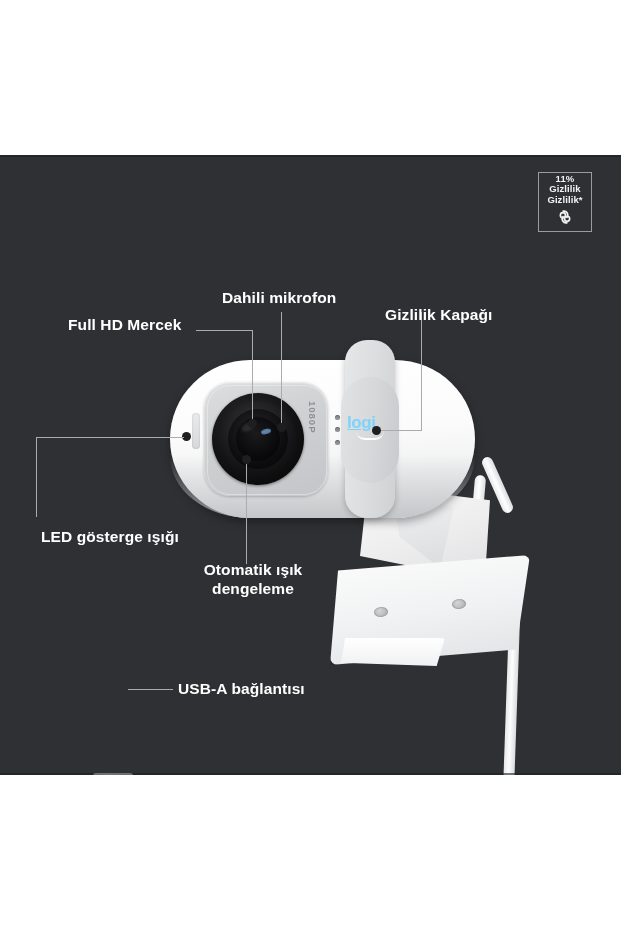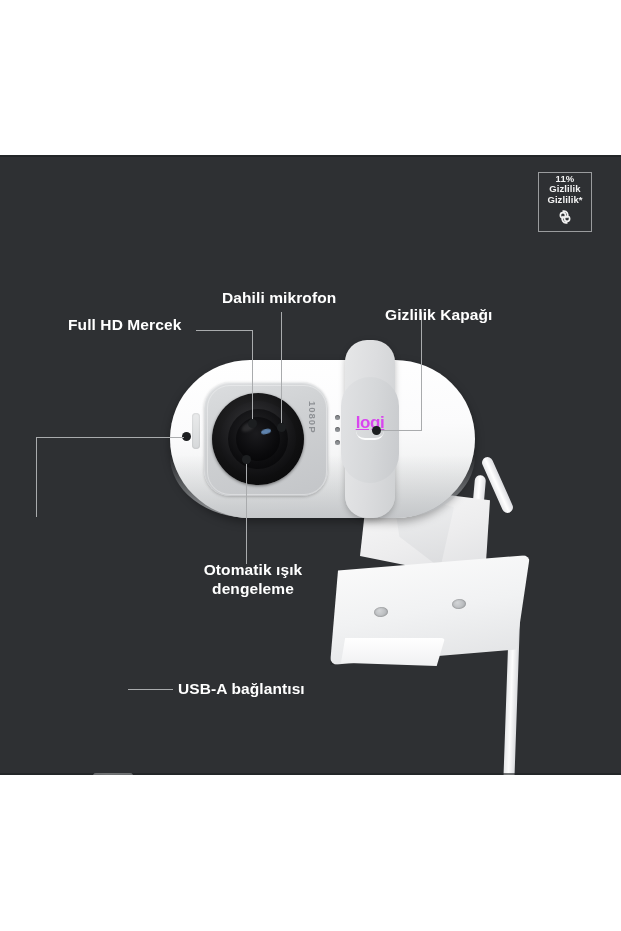--- a/index.html
+++ b/index.html
@@ -92,22 +92,22 @@
   #ledHole{position:absolute;left:182px;top:277px;width:9px;height:9px;border-radius:50%;
        background:#1d1f21;}
 
   
   #shut{position:absolute;left:345px;top:185px;width:50px;height:178px;
        background:linear-gradient(95deg,#e6e7e8 0%,#dcdddf 50%,#cfd1d3 100%);
        border-radius:22px;box-shadow:0 2px 6px rgba(0,0,0,.25);}
   #shutKnob{position:absolute;left:341px;top:222px;width:58px;height:106px;
        background:linear-gradient(95deg,#e1e2e4 0%,#d5d7d9 55%,#c8cacd 100%);
        border-radius:29px;}
-  #logi{position:absolute;left:347px;top:258px;width:46px;text-align:center;
-       color:#d946ef;font-size:17px;font-weight:700;letter-spacing:-.4px;text-decoration:underline;}
+  #logi{position:absolute;left:347px;top:258px;width:46px;
+       color:#7dd3fc;font-size:17px;font-weight:700;letter-spacing:-.4px;text-decoration:underline;}
   #logiSm{position:absolute;left:356px;top:276px;width:28px;height:7px;
        border-bottom:2px solid #ffffff;border-radius:0 0 14px 14px;opacity:.95;}
 
   
   #arm{position:absolute;left:360px;top:330px;width:130px;height:96px;
        background:linear-gradient(160deg,#fafafa 0%,#ededee 55%,#dedfe1 100%);
        clip-path:polygon(6% 0%,100% 16%,96% 100%,0% 74%);
        box-shadow:0 3px 7px rgba(0,0,0,.3);}
   #armV{position:absolute;left:392px;top:335px;width:62px;height:78px;
        background:linear-gradient(170deg,#f2f3f4,#d9dadc);
@@ -223,20 +223,21 @@
   <div class="dot" style="left:242px;top:300px;"></div>
 
   <div class="ln lnh" style="left:128px;top:534px;width:45px;"></div>
 
   <div class="lbl" style="left:68px;top:160px;">Full HD Mercek</div>
 
   <div class="lbl" style="left:222px;top:133px;">Dahili mikrofon</div>
 
   <div class="lbl" style="left:362px;top:150px;margin-left:23px;">Gizlilik Kapağı</div>
 
+  <div class="lbl" style="left:41px;top:372px;">LED gösterge ışığı</div>
 
   <div class="lbl ctr" style="left:193px;top:405px;width:120px;">
     <span>Otomatik ışık</span><br>
     <span>dengeleme</span>
   </div>
 
   <div class="lbl" style="left:178px;top:524px;">USB-A bağlantısı</div>
 </div>
 
 <div id="badge">

